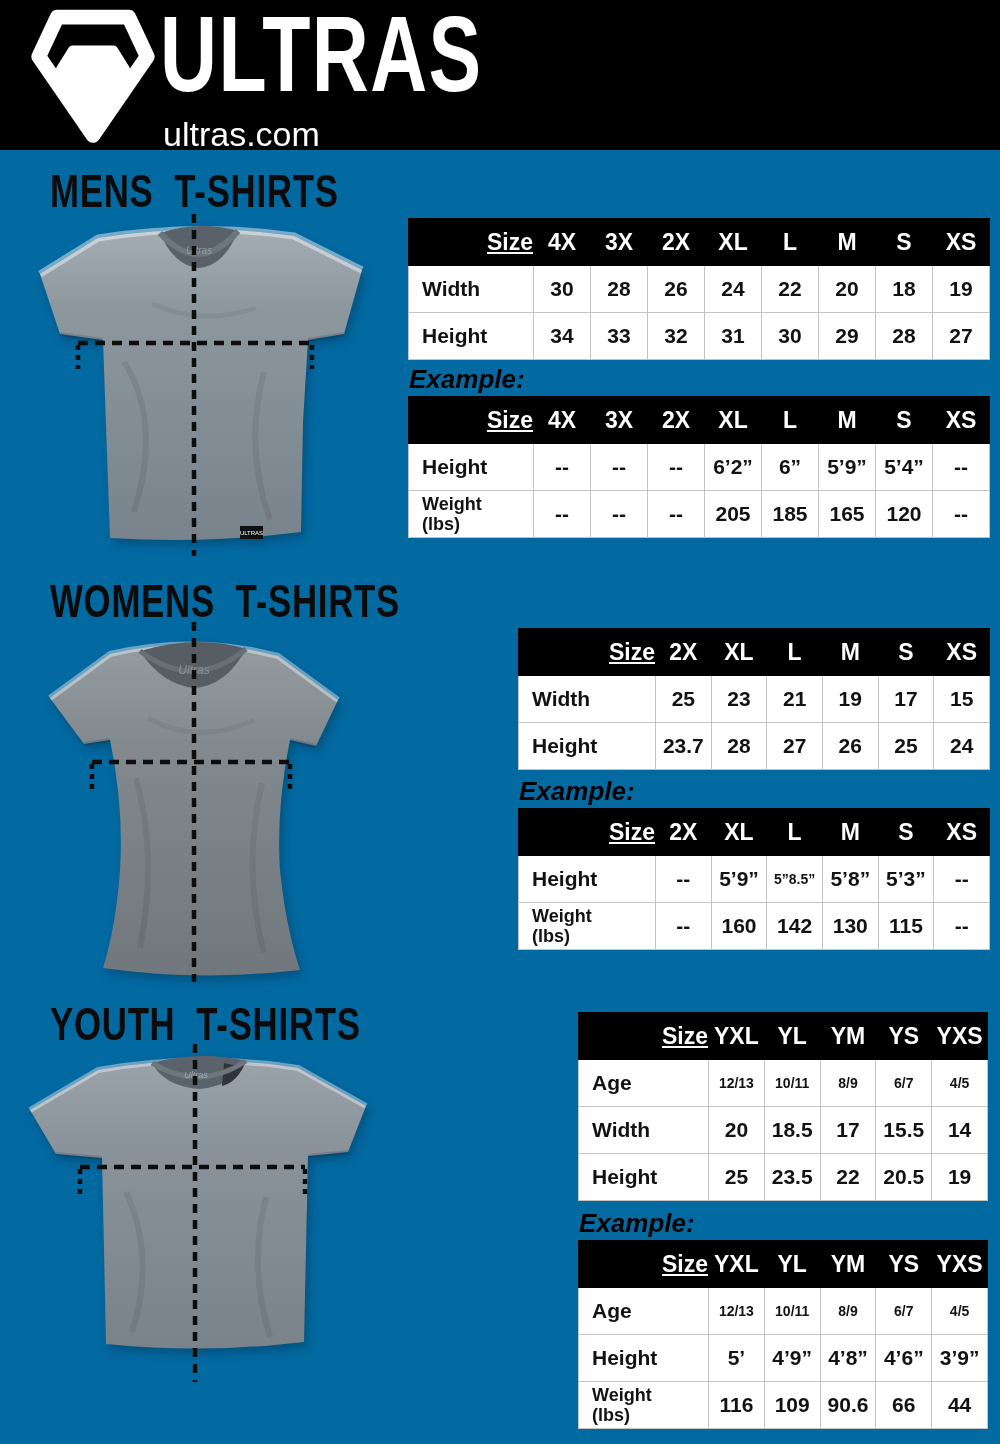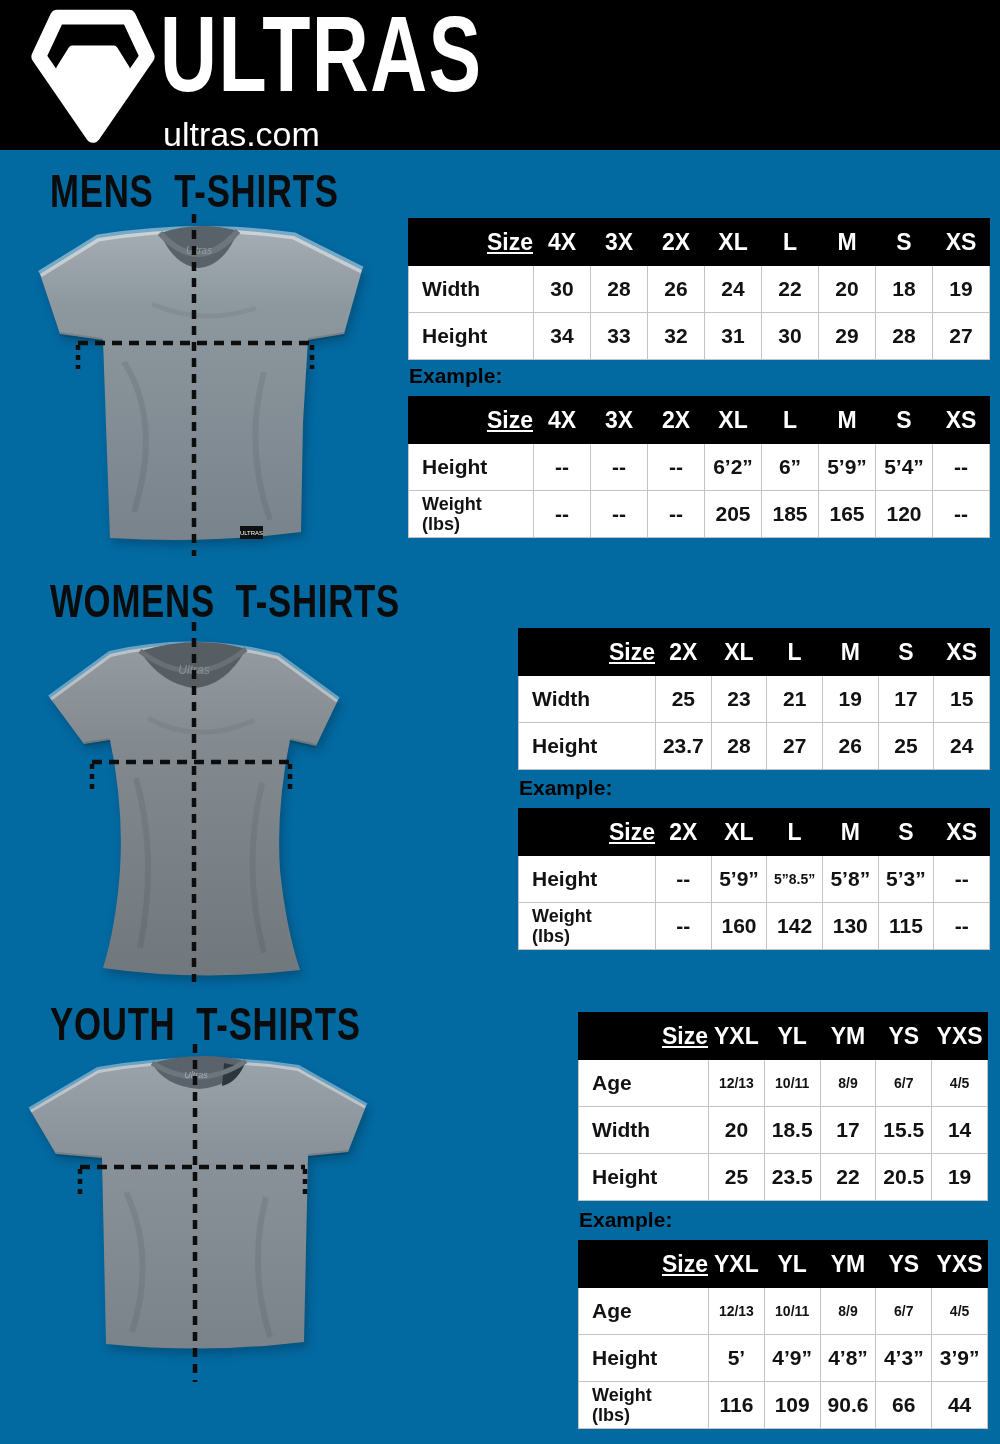--- a/index.html
+++ b/index.html
@@ -47,21 +47,21 @@
   .womens-cols th:first-child,.womens-cols td:first-child{width:122px;}
   .youth-cols th:first-child,.youth-cols td:first-child{width:115px;}
 
   #mens-size-table{left:408px;top:218px;width:582px;}
   #mens-example-table{left:408px;top:396px;width:582px;}
   #womens-size-table{left:518px;top:628px;width:472px;}
   #womens-example-table{left:518px;top:808px;width:472px;}
   #youth-size-table{left:578px;top:1012px;width:410px;}
   #youth-example-table{left:578px;top:1240px;width:410px;}
 
-  .example-label{position:absolute;font-weight:700;font-size:21px;color:#000;}
+  .example-label{position:absolute;font-weight:700;font-size:26px;color:#000;font-style:italic;}
   #mens-example-label{left:409px;top:364px;}
   #womens-example-label{left:519px;top:776px;}
   #youth-example-label{left:579px;top:1208px;}
 </style>
 </head>
 <body>
 
 <div class="page">
 
   <div class="topbar">
@@ -376,21 +376,21 @@
           <td class="small">10/11</td>
           <td class="small">8/9</td>
           <td class="small">6/7</td>
           <td class="small">4/5</td>
         </tr>
         <tr>
           <td class="row-label">Height</td>
           <td>5’</td>
           <td>4’9”</td>
           <td>4’8”</td>
-          <td>4’3”</td>
+          <td>4’6”</td>
           <td>3’9”</td>
         </tr>
         <tr>
           <td class="row-label two-line">Weight
 (lbs)</td>
           <td>116</td>
           <td>109</td>
           <td>90.6</td>
           <td>66</td>
           <td>44</td>

